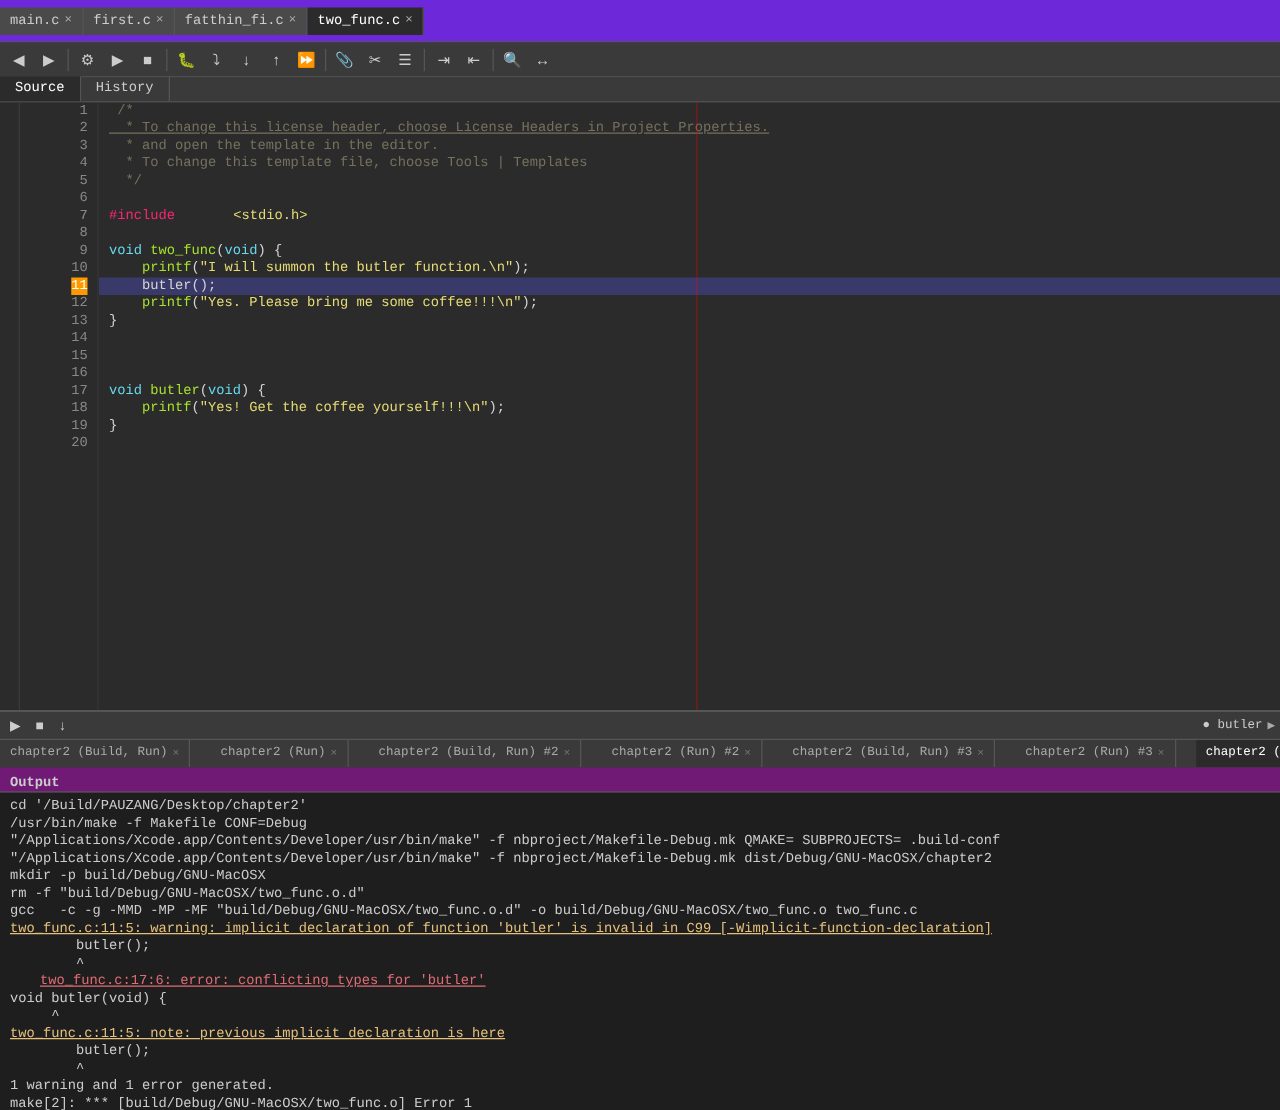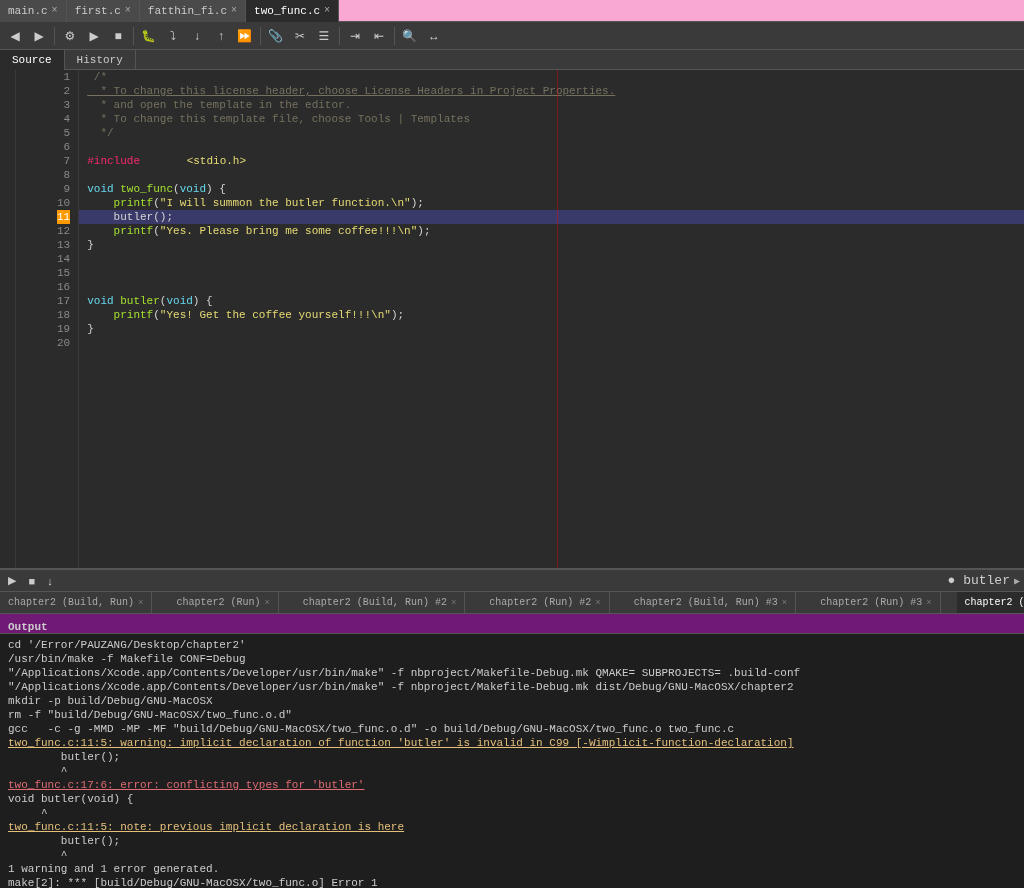--- a/index.html
+++ b/index.html
@@ -11,22 +11,22 @@
       height: 888px;
       overflow: hidden;
       display: flex;
       flex-direction: column;
     }
 
     
     .tab-bar {
       display: flex;
       align-items: center;
-      background: #f9a8d4;
-      height: 22px;
+      background: #6d28d9;
+      height: 34px;
       border-bottom: 1px solid #555;
       flex-shrink: 0;
     }
     .tab {
       display: flex;
       align-items: center;
       padding: 0 8px;
       height: 22px;
       background: #4a4a4a;
       border-right: 1px solid #555;
@@ -73,21 +73,21 @@
     .toolbar-sep {
       width: 1px;
       height: 18px;
       background: #555;
       margin: 0 2px;
     }
 
     
     .source-tabs {
       display: flex;
-      align-items: center;
+      align-items: flex-end;
       background: #3a3a3a;
       height: 20px;
       border-bottom: 1px solid #555;
       flex-shrink: 0;
     }
     .source-tab {
       padding: 0 12px;
       height: 20px;
       line-height: 20px;
       font-size: 11px;
@@ -180,21 +180,21 @@
     .bottom-toolbar-btn {
       background: transparent;
       border: none;
       color: #ccc;
       cursor: pointer;
       font-size: 11px;
       padding: 0 4px;
     }
     .bottom-label {
       color: #ccc;
-      font-size: 13px;
+      font-size: 10px;
       margin-left: 42px;
     }
     .bottom-arrow {
       font-size: 10px;
       color: #aaa;
     }
 
     
     .output-tabs {
       display: flex;
@@ -253,20 +253,21 @@
       line-height: 14px;
       color: #ccc;
     }
     .console-line {
       white-space: pre;
     }
     .console-line.error-link {
       color: #e06c75;
       text-decoration: underline;
       cursor: pointer;
+      margin-left: 24px;
     }
     .console-line.warning-link {
       color: #e5c07b;
       text-decoration: underline;
       cursor: pointer;
     }
   </style>
 </head>
 <body>
 
@@ -438,21 +439,21 @@
         <span>chapter2 (Build, Run) #4</span>
         <span class="output-tab-close">×</span>
       </div>
     </div>
 
     <div class="output-label-bar">
       <span class="output-label">Output</span>
     </div>
 
     <div class="console-output">
-      <div class="console-line">cd '/Error/PAUZANG/Desktop/chapter2'</div>
+      <div class="console-line">cd '/Build/PAUZANG/Desktop/chapter2'</div>
       <div class="console-line">/usr/bin/make -f Makefile CONF=Debug</div>
       <div class="console-line">"/Applications/Xcode.app/Contents/Developer/usr/bin/make" -f nbproject/Makefile-Debug.mk QMAKE= SUBPROJECTS= .build-conf</div>
       <div class="console-line">"/Applications/Xcode.app/Contents/Developer/usr/bin/make" -f nbproject/Makefile-Debug.mk dist/Debug/GNU-MacOSX/chapter2</div>
       <div class="console-line">mkdir -p build/Debug/GNU-MacOSX</div>
       <div class="console-line">rm -f "build/Debug/GNU-MacOSX/two_func.o.d"</div>
       <div class="console-line">gcc   -c -g -MMD -MP -MF "build/Debug/GNU-MacOSX/two_func.o.d" -o build/Debug/GNU-MacOSX/two_func.o two_func.c</div>
       <div class="console-line warning-link">two_func.c:11:5: warning: implicit declaration of function 'butler' is invalid in C99 [-Wimplicit-function-declaration]</div>
       <div class="console-line">        butler();</div>
       <div class="console-line">        ^</div>
       <div class="console-line error-link">two_func.c:17:6: error: conflicting types for 'butler'</div>

